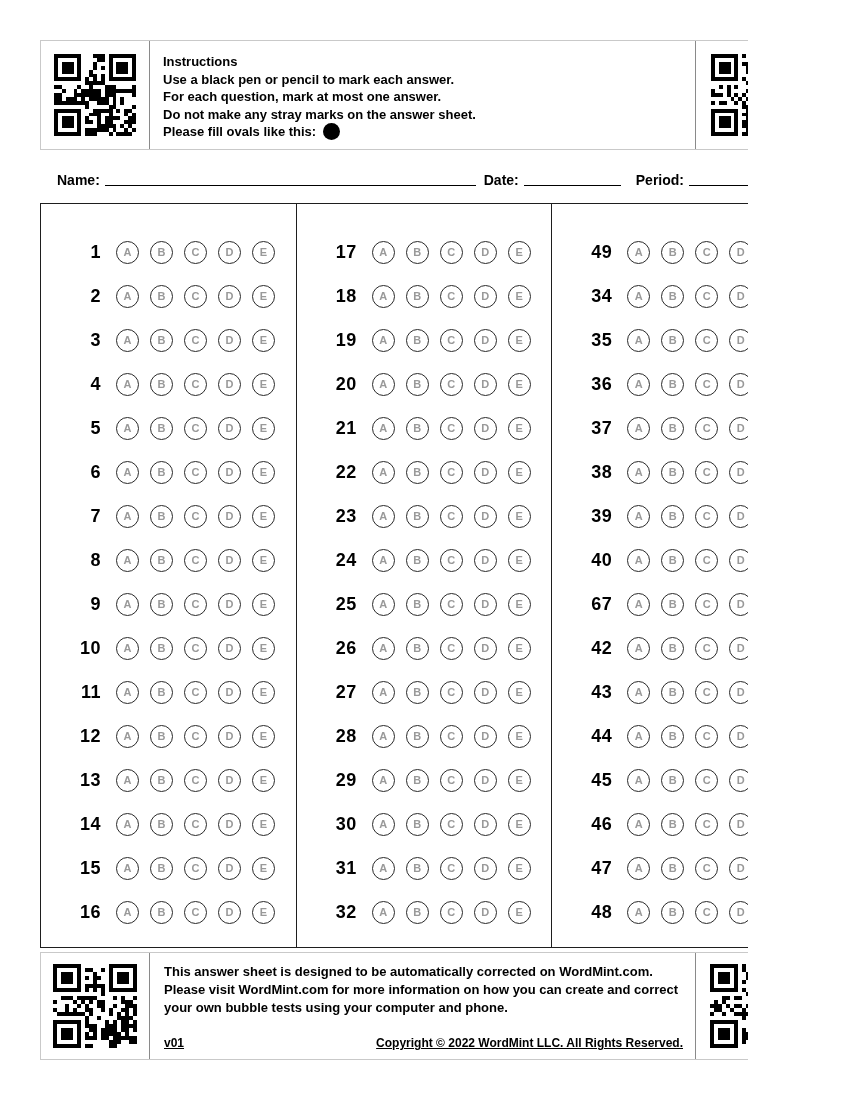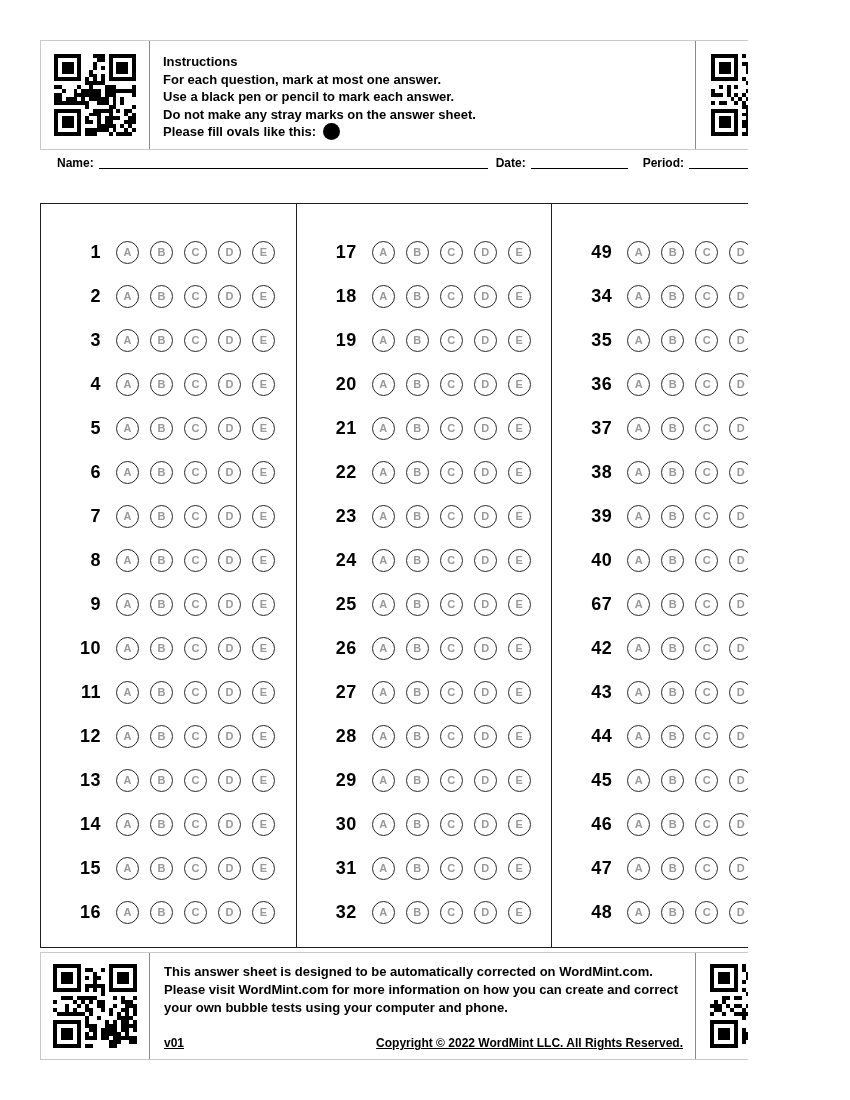--- a/index.html
+++ b/index.html
@@ -43,23 +43,23 @@
     background: #000000;
     margin-left: 7px;
     vertical-align: -4px;
   }
 
   
   .name-row {
     position: absolute;
     left: 40px; top: 150px;
     width: 768px; height: 53px;
-    display: flex; 
+    display: flex; align-items: center;
     padding: 6px 17px 0 17px;
-    font-size: 12px;
+    font-size: 14px;
   }
   .write-line {
     border-bottom: 1.5px solid #000000;
     height: 13px;
   }
   .name-line   { flex: 1 1 auto; margin: 0 7px 0 5px; }
   .date-label  { margin-left: 1px; }
   .date-line   { width: 97px;  margin-left: 5px; }
   .period-label{ margin-left: 15px; }
   .period-line { width: 102px; margin-left: 5px; }
@@ -372,22 +372,22 @@
           <rect x="14" y="20" width="1" height="1" fill="#000000"></rect>
           <rect x="16" y="20" width="1" height="1" fill="#000000"></rect>
           <rect x="17" y="20" width="1" height="1" fill="#000000"></rect>
           <rect x="18" y="20" width="1" height="1" fill="#000000"></rect>
           <rect x="19" y="20" width="1" height="1" fill="#000000"></rect>
         </svg>
     </div>
     <div class="instructions">
       <div class="title">Instructions</div>
       <div id="instruction-lines">
+          <div><span>Use a black pen or pencil to mark each answer.</span></div>
           <div><span>For each question, mark at most one answer.</span></div>
-          <div><span>Use a black pen or pencil to mark each answer.</span></div>
           <div><span>Do not make any stray marks on the answer sheet.</span></div>
           <div><span>Please fill ovals like this:</span><span class="oval-example"></span></div>
         </div>
     </div>
     <div class="qr-cell qr-right">
       <svg class="qr-svg" width="82" height="82" viewBox="0 0 21 21" shape-rendering="crispEdges">
           <rect x="0" y="0" width="1" height="1" fill="#000000"></rect>
           <rect x="1" y="0" width="1" height="1" fill="#000000"></rect>
           <rect x="2" y="0" width="1" height="1" fill="#000000"></rect>
           <rect x="3" y="0" width="1" height="1" fill="#000000"></rect>

